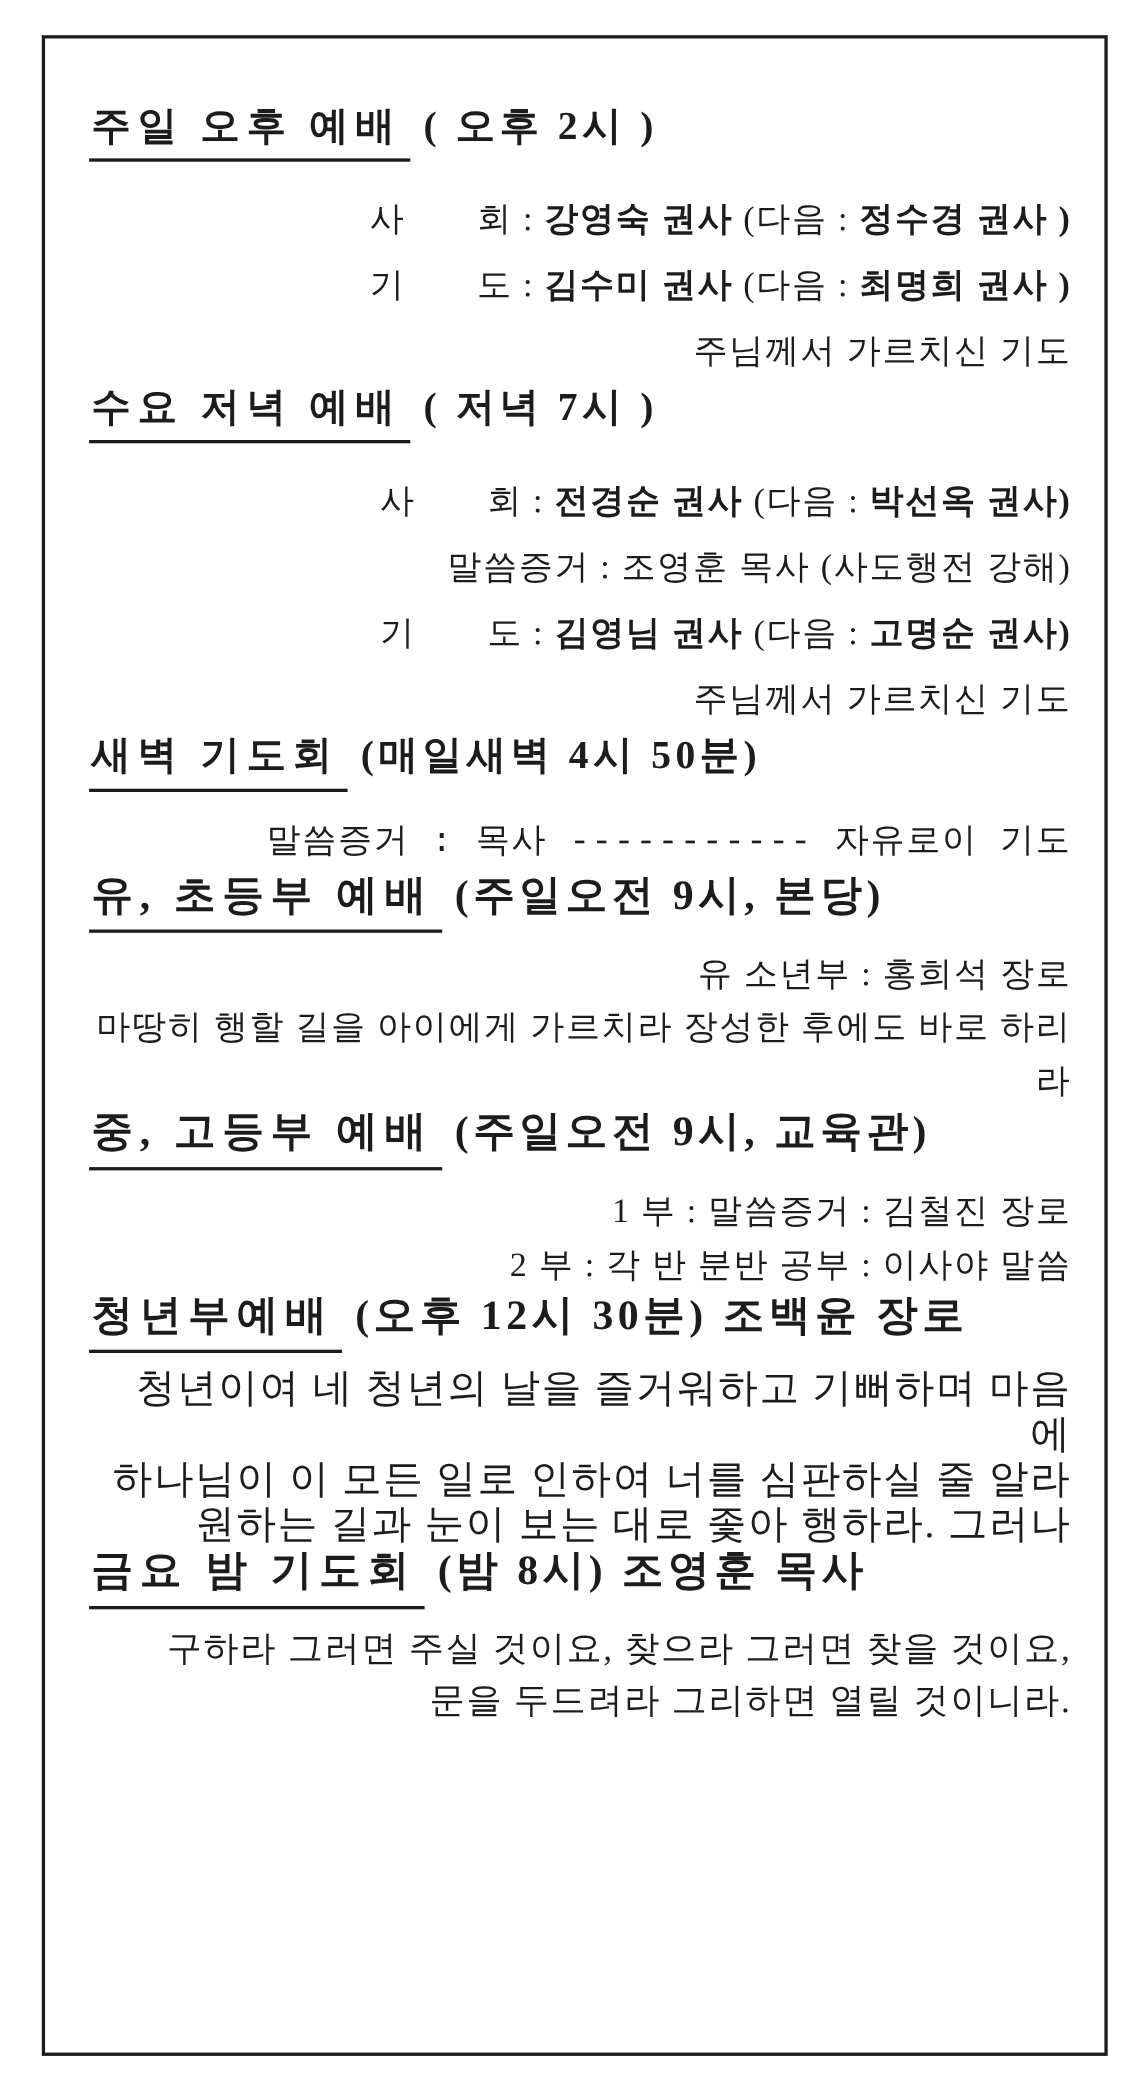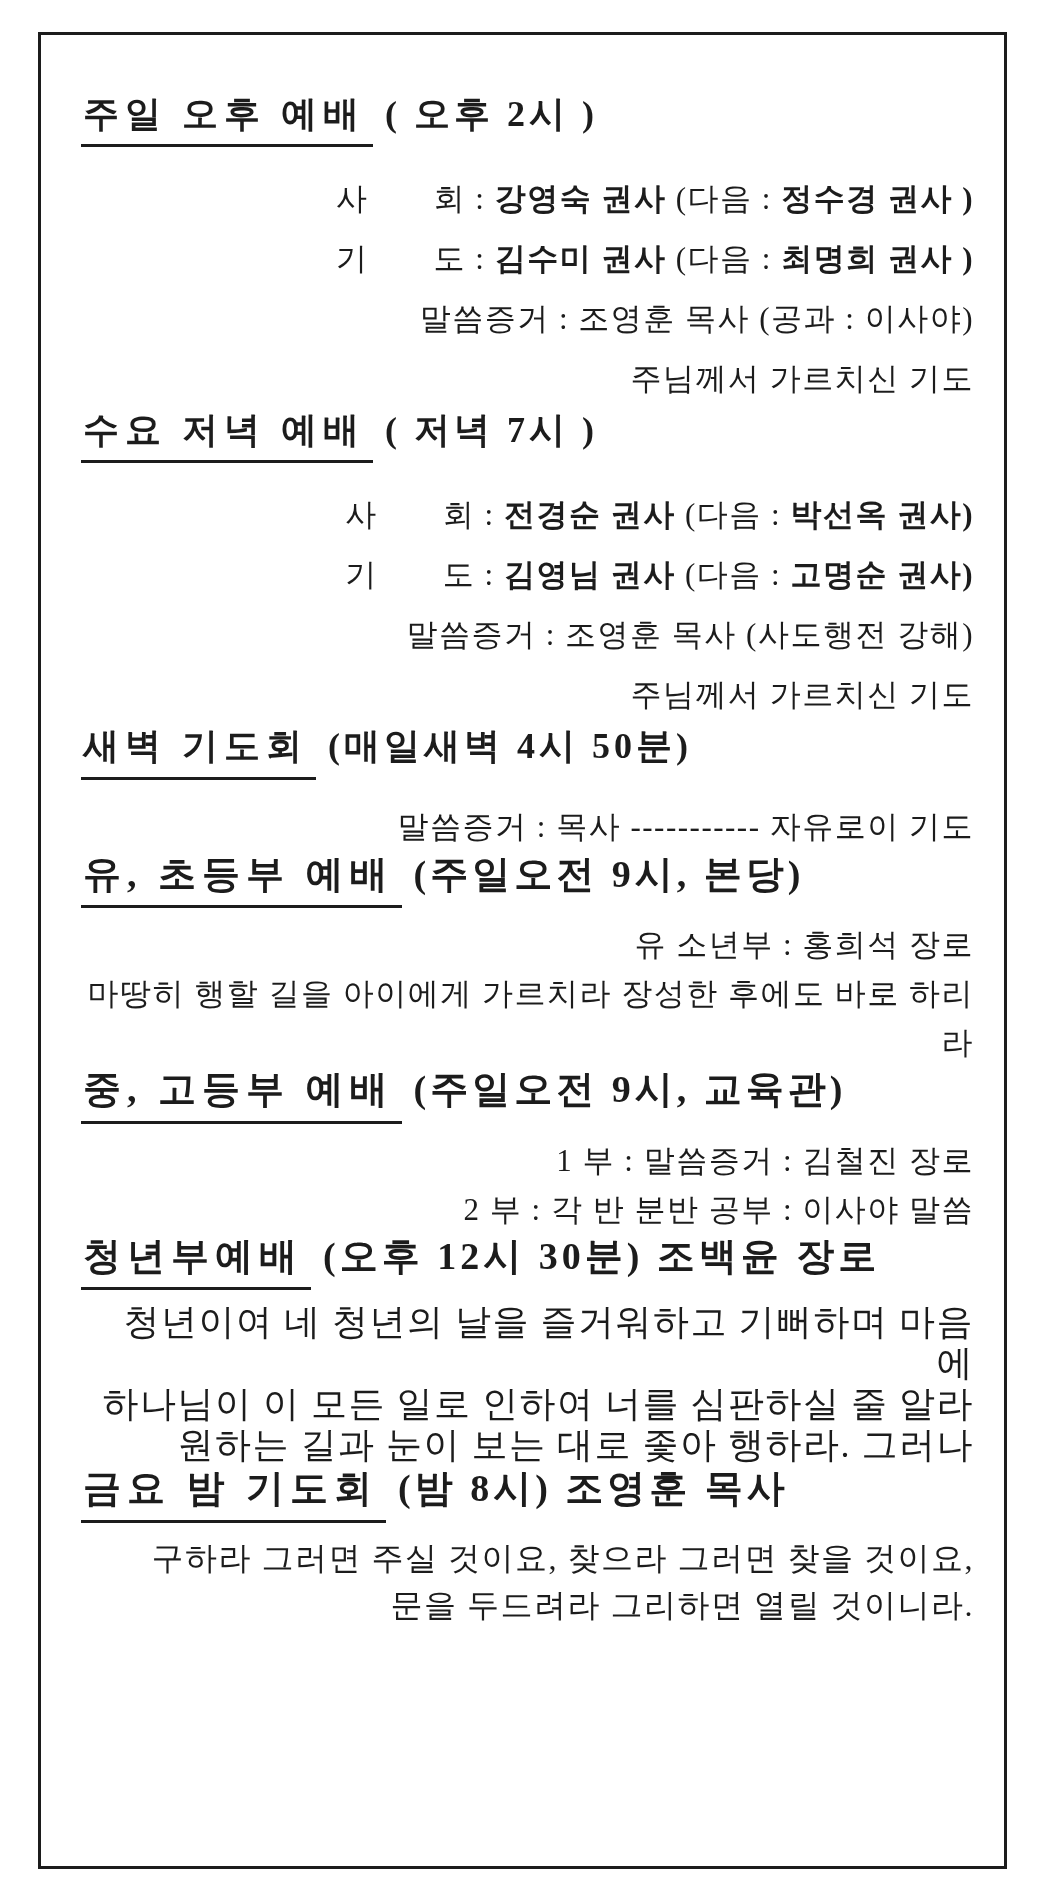--- a/index.html
+++ b/index.html
@@ -55,21 +55,21 @@
   [data-name="section-wednesday-evening-worship"] .sec-header,
   [data-name="section-dawn-prayer-meeting"] .sec-header { font-size: 36px; margin-bottom: 22px; }
 
   [data-name="section-children-elementary-worship"] .sec-header,
   [data-name="section-middle-high-school-worship"] .sec-header,
   [data-name="section-young-adult-worship"] .sec-header,
   [data-name="section-friday-night-prayer"] .sec-header { font-size: 38px; margin-bottom: 12px; }
 
   [data-name="section-sunday-afternoon-worship"] .line,
   [data-name="section-wednesday-evening-worship"] .line { line-height: 60px; }
-  [data-name="section-dawn-prayer-meeting"] .line { line-height: 50px; }
+  [data-name="section-dawn-prayer-meeting"] .line { line-height: 50px; font-family: Liberation Mono, monospace; }
   [data-name="section-children-elementary-worship"] .line { line-height: 49px; }
   [data-name="section-middle-high-school-worship"] .line { line-height: 49px; padding-left: 8px; }
   [data-name="section-young-adult-worship"] .line { line-height: 41px; padding-left: 8px; font-size: 36px; }
   [data-name="section-friday-night-prayer"] .line { line-height: 47px; font-size: 32px; }
 
   [data-name="section-sunday-afternoon-worship"] { margin-bottom: 26px; }
   [data-name="section-wednesday-evening-worship"] { margin-bottom: 24px; }
   [data-name="section-dawn-prayer-meeting"] { margin-bottom: 72px; }
   [data-name="section-children-elementary-worship"] { margin-bottom: 48px; }
   [data-name="section-middle-high-school-worship"] { margin-bottom: 30px; }
@@ -77,28 +77,27 @@
 </style>
 </head>
 <body>
 
 <div class="frame" data-name="bulletin-frame">
   <div data-name="worship-schedule-sections" id="sections-host">
       <section class="worship-section" data-name="section-sunday-afternoon-worship">
         <h2 class="sec-header" data-name="section-header"><span class="sec-title" data-name="section-title">주일 오후 예배</span><span class="sec-suffix" data-name="section-time-note">( 오후 2시 )</span></h2>
         <p class="line" data-name="text-line"><span data-name="line-text">사　　회 : </span><span class="b" data-name="person-name-bold">강영숙 권사 </span><span data-name="line-text">(다음 : </span><span class="b" data-name="person-name-bold">정수경 권사 )</span></p>
         <p class="line" data-name="text-line"><span data-name="line-text">기　　도 : </span><span class="b" data-name="person-name-bold">김수미 권사 </span><span data-name="line-text">(다음 : </span><span class="b" data-name="person-name-bold">최명희 권사 )</span></p>
-        <p class="line" data-name="text-line"><span data-name="line-text">말씀증거 : 조영훈 목사 (공과 : 이사야)</span></p>
         <p class="line" data-name="text-line"><span data-name="line-text">주님께서 가르치신 기도</span></p>
       </section>
       <section class="worship-section" data-name="section-wednesday-evening-worship">
         <h2 class="sec-header" data-name="section-header"><span class="sec-title" data-name="section-title">수요 저녁 예배</span><span class="sec-suffix" data-name="section-time-note">( 저녁 7시 )</span></h2>
         <p class="line" data-name="text-line"><span data-name="line-text">사　　회 : </span><span class="b" data-name="person-name-bold">전경순 권사 </span><span data-name="line-text">(다음 : </span><span class="b" data-name="person-name-bold">박선옥 권사)</span></p>
+        <p class="line" data-name="text-line"><span data-name="line-text">말씀증거 : 조영훈 목사 (사도행전 강해)</span></p>
         <p class="line" data-name="text-line"><span data-name="line-text">기　　도 : </span><span class="b" data-name="person-name-bold">김영님 권사 </span><span data-name="line-text">(다음 : </span><span class="b" data-name="person-name-bold">고명순 권사)</span></p>
-        <p class="line" data-name="text-line"><span data-name="line-text">말씀증거 : 조영훈 목사 (사도행전 강해)</span></p>
         <p class="line" data-name="text-line"><span data-name="line-text">주님께서 가르치신 기도</span></p>
       </section>
       <section class="worship-section" data-name="section-dawn-prayer-meeting">
         <h2 class="sec-header" data-name="section-header"><span class="sec-title" data-name="section-title">새벽 기도회</span><span class="sec-suffix" data-name="section-time-note">(매일새벽 4시 50분)</span></h2>
         <p class="line" data-name="text-line"><span data-name="line-text">말씀증거 : 목사 ----------- 자유로이 기도</span></p>
       </section>
       <section class="worship-section" data-name="section-children-elementary-worship">
         <h2 class="sec-header" data-name="section-header"><span class="sec-title" data-name="section-title">유, 초등부 예배</span><span class="sec-suffix" data-name="section-time-note">(주일오전 9시, 본당)</span></h2>
         <p class="line" data-name="text-line"><span data-name="line-text">유 소년부 : 홍희석 장로</span></p>
         <p class="line" data-name="text-line"><span data-name="line-text">마땅히 행할 길을 아이에게 가르치라 장성한 후에도 바로 하리라</span></p>

